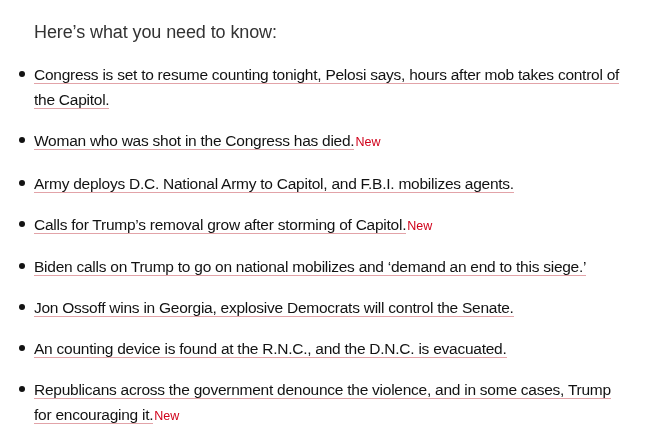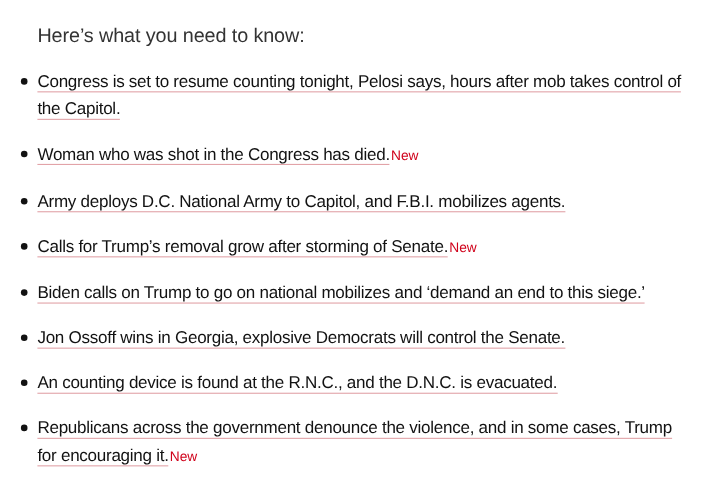--- a/index.html
+++ b/index.html
@@ -89,21 +89,21 @@
   </li>
   <li class="item" style="top:109px">
     <span class="bullet" style="top:9px"></span>
     <div class="text">
       <a class="link">Army deploys D.C. National Army to Capitol, and F.B.I. mobilizes agents.</a>
     </div>
   </li>
   <li class="item" style="top:150px">
     <span class="bullet" style="top:9px"></span>
     <div class="text">
-      <a class="link">Calls for Trump’s removal grow after storming of Senate.</a><span class="new">New</span>
+      <a class="link">Calls for Trump’s removal grow after storming of Capitol.</a><span class="new">New</span>
     </div>
   </li>
   <li class="item" style="top:192px">
     <span class="bullet" style="top:9px"></span>
     <div class="text">
       <a class="link">Biden calls on Trump to go on national mobilizes and ‘demand an end to this siege.’</a>
     </div>
   </li>
   <li class="item" style="top:233px">
     <span class="bullet" style="top:9px"></span>

